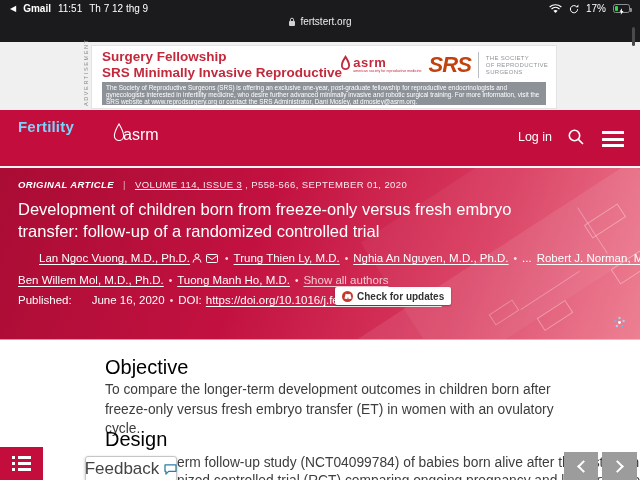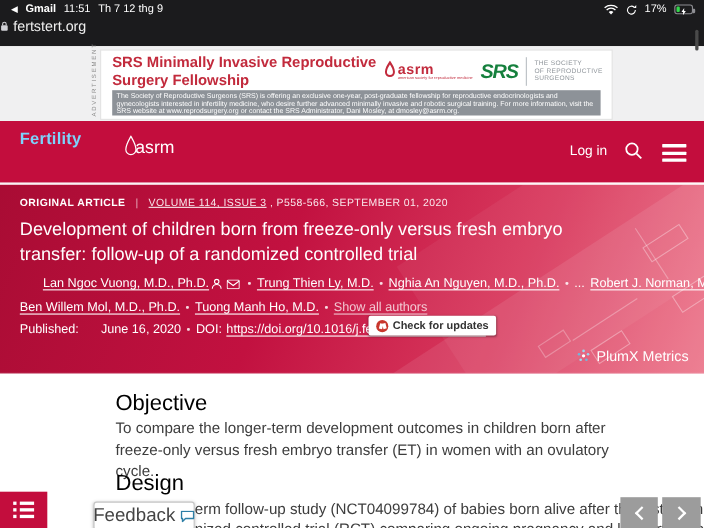--- a/index.html
+++ b/index.html
@@ -6,37 +6,37 @@
   html,body { width:640px; height:480px; }
   body { font-family:"Liberation Sans","DejaVu Sans",sans-serif; background:#fff; }
   .screen { position:relative; width:640px; height:480px; overflow:hidden; background:#fff; }
 
   
   .statusbar { position:absolute; left:0; top:0; width:640px; height:42px; background:#1b1b1d; color:#fff; }
   .sb-row1 { position:absolute; left:10px; right:10px; top:3px; display:flex; justify-content:space-between; align-items:center; font-size:10px; }
   .sb-left, .sb-right { display:flex; align-items:center; gap:7px; }
   .sb-left .app { font-weight:bold; }
   .sb-back { font-size:8px; }
-  .sb-row2 { position:absolute; left:0; right:0; top:16px; display:flex; align-items:center; gap:4px; font-size:13px; color:#ededed; }
+  .sb-row2 { position:absolute; left:0; right:0; top:16px; display:flex; justify-content:center; align-items:center; gap:4px; font-size:10px; color:#ededed; }
   .battery { position:relative; width:17px; height:9px; border:1px solid #8e8e93; border-radius:2.5px; }
   .battery-fill { position:absolute; left:1px; top:1px; bottom:1px; width:3px; background:#32d74b; border-radius:1px; }
   .battery-cap { position:absolute; right:-3px; top:2.5px; width:2px; height:4px; background:#8e8e93; border-radius:0 1px 1px 0; }
   .battery-bolt { position:absolute; left:5px; top:0.5px; }
 
   
   .adzone { position:absolute; left:0; top:42px; width:640px; height:68px; background:#f0f0f1; }
   .ad-vert { position:absolute; left:83px; top:2px; height:62px; writing-mode:vertical-rl; transform:rotate(180deg); font-size:5.5px; letter-spacing:1.6px; color:#8a8a8a; text-align:center; }
   .ad-box { position:absolute; left:92px; top:4px; width:464px; height:62px; background:#fff; box-shadow:0 0 0 1px #e3e3e3; }
   .ad-head { position:absolute; left:10px; top:3px; font-size:13.5px; line-height:16px; font-weight:bold; color:#c22a3c; }
   .ad-logos { position:absolute; right:8px; top:6px; display:flex; align-items:center; gap:7px; }
   .asrm-ad { display:flex; align-items:center; gap:2px; }
   .asrm-ad-txt { display:flex; flex-direction:column; line-height:1; }
   .asrm-ad-name { font-size:13px; font-weight:bold; color:#c22a3c; letter-spacing:0.5px; }
   .asrm-ad-sub { font-size:3.6px; color:#c22a3c; margin-top:1px; }
-  .srs-name { font-size:18px; font-weight:bold; font-style:italic; color:#15803d; letter-spacing:-1px; }
+  .srs-name { font-size:22px; font-weight:bold; font-style:italic; color:#c2410c; letter-spacing:-1px; }
   .ad-divider { width:1px; height:26px; background:#b9bec3; }
   .society { font-size:6px; line-height:7px; color:#8f959b; letter-spacing:0.3px; }
   .ad-gray { position:absolute; left:10px; right:10px; bottom:3px; height:23px; background:#8d9298; color:#fff; font-size:6.4px; line-height:7px; padding:1.5px 4px; }
 
   
   .navbar { position:absolute; left:0; top:110px; width:640px; height:56px; background:#c30d3d; }
   .journal { position:absolute; left:18px; top:9px; color:#7dd3fc; font-weight:bold; font-size:15px; line-height:16.5px; letter-spacing:0.2px; }
   .asrm-nav { position:absolute; left:113px; top:13px; display:flex; align-items:center; color:#fff; }
   .asrm-nav-name { font-size:16px; margin-left:-2px; }
   .login { position:absolute; right:88px; top:20px; color:#fff; font-size:12.5px; cursor:pointer; }
@@ -47,21 +47,21 @@
   
   .hero { position:absolute; left:0; top:166px; width:640px; height:174px; overflow:hidden;
           border-top:2px solid rgba(255,255,255,0.95); border-bottom:1px solid rgba(255,255,255,0.55);
           background:linear-gradient(112deg,#a90c34 0%,#c21140 40%,#d93a5e 72%,#ec7489 100%); }
   .deco { position:absolute; }
   .deco-p1 { right:-40px; top:-20px; width:300px; height:160px; transform:rotate(-33deg); background:rgba(255,255,255,0.05); }
   .deco-p2 { right:-70px; top:70px; width:340px; height:180px; transform:rotate(-33deg); background:rgba(255,255,255,0.09); }
   .deco-box { border:1px solid rgba(255,255,255,0.35); transform:rotate(-33deg); }
   .deco-line { background:rgba(255,255,255,0.3); height:1px; }
   .meta { position:absolute; left:18px; top:11px; font-size:9.5px; letter-spacing:0.4px; color:#fff; }
-  .meta .cat { font-weight:bold; }
+  .meta .cat { font-weight:bold;font-style:italic; }
   .meta .div { color:rgba(255,255,255,0.65); margin:0 6px; }
   .meta .issue-link { color:rgba(255,255,255,0.9); text-decoration:underline; cursor:pointer; }
   .meta .issue-rest { color:rgba(255,255,255,0.9); }
   .title { position:absolute; left:18px; top:30px; color:#fff; font-size:16.5px; line-height:22px; font-weight:400; }
   .authors { position:absolute; left:18px; color:#fff; font-size:11.5px; display:flex; align-items:center; flex-wrap:nowrap; }
   .a-link { text-decoration:underline; text-underline-offset:2px; cursor:pointer; white-space:nowrap; }
   .sep { color:rgba(255,255,255,0.85); margin:0 5px; font-size:10px; }
   .ellip { margin-right:5px; }
   .a-icon { display:inline-flex; margin:0 2px; cursor:pointer; }
   .show-all { color:rgba(255,255,255,0.75); text-decoration:underline; text-underline-offset:2px; cursor:pointer; white-space:nowrap; }
@@ -146,22 +146,22 @@
           </svg>
       </span>
       <span>fertstert.org</span>
     </div>
   </div>
 
   <div class="adzone">
     <div class="ad-vert">ADVERTISEMENT</div>
     <div class="ad-box">
       <div class="ad-head">
+        <div>Surgery Fellowship</div>
         <div>SRS Minimally Invasive Reproductive</div>
-        <div>Surgery Fellowship</div>
       </div>
       <div class="ad-logos">
         <div class="asrm-ad">
           <span style="display:inline-flex;">
             <svg viewBox="0 0 12 22" width="11" height="20">
                 <path d="M6 0C3.4 4.4 1 7.4 1 11.6a5 5 0 0 0 10 0C11 7.4 8.6 4.4 6 0Zm0 4c1.6 2.8 3 5 3 7.6a3 3 0 0 1-6 0C3 9 4.4 6.8 6 4Z" fill="#c22a3c"></path>
               </svg>
           </span>
           <span class="asrm-ad-txt">
             <span class="asrm-ad-name">asrm</span>
@@ -278,21 +278,20 @@
       <span style="display:inline-flex;">
         <svg viewBox="0 0 14 14" width="13" height="13">
             <circle cx="7" cy="7" r="1.6" fill="#ffffff"></circle>
             <circle cx="7" cy="2.2" r="1.3" fill="#9bd7f0"></circle>
             <circle cx="11.4" cy="5.4" r="1.3" fill="#9bd7f0"></circle>
             <circle cx="9.8" cy="10.8" r="1.3" fill="#6fb8dd"></circle>
             <circle cx="4.2" cy="10.8" r="1.3" fill="#9bd7f0"></circle>
             <circle cx="2.6" cy="5.4" r="1.3" fill="#6fb8dd"></circle>
           </svg>
       </span>
-      <span>PlumX Metrics</span>
     </div>
   </div>
 
   <div class="sec-heading h-objective">Objective</div>
   <div class="p-objective">To compare the longer-term development outcomes in children born after freeze-only versus fresh embryo transfer (ET) in women with an ovulatory cycle.</div>
   <div class="sec-heading h-design">Design</div>
   <div class="p-design-1">erm follow-up study (NCT04099784) of babies born alive after the first ET in a</div>
   <div class="p-design-2">nized controlled trial (RCT) comparing ongoing pregnancy and live birth rates</div>
 
   <div class="toc-btn">

